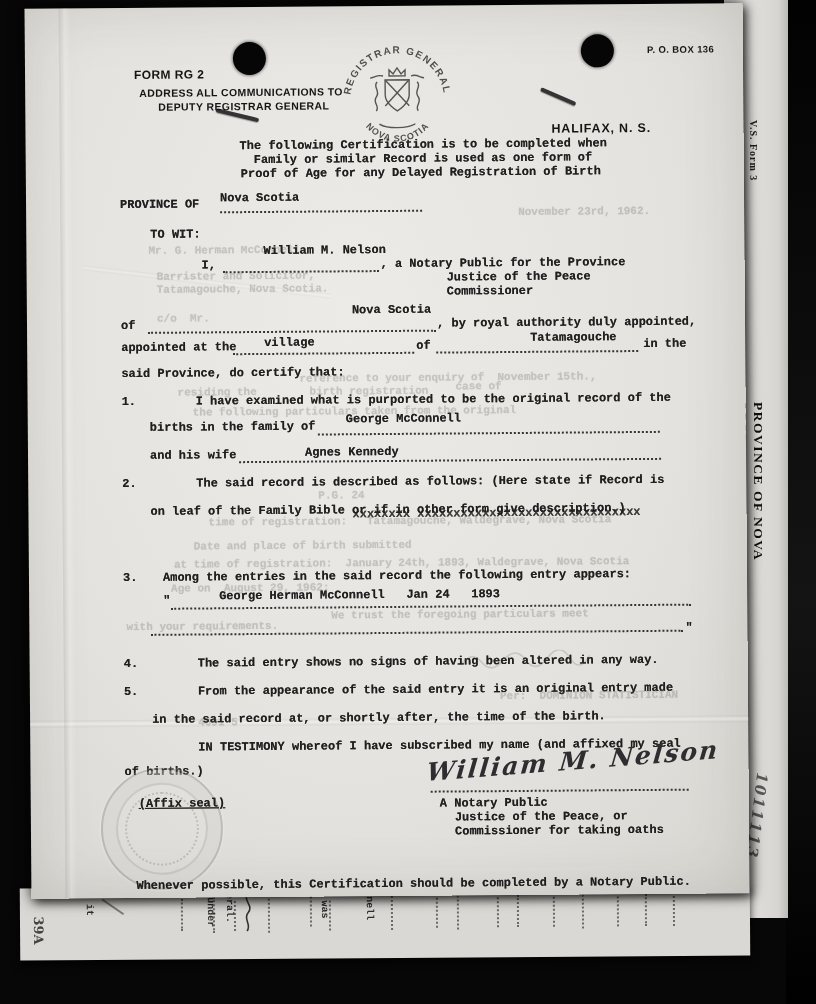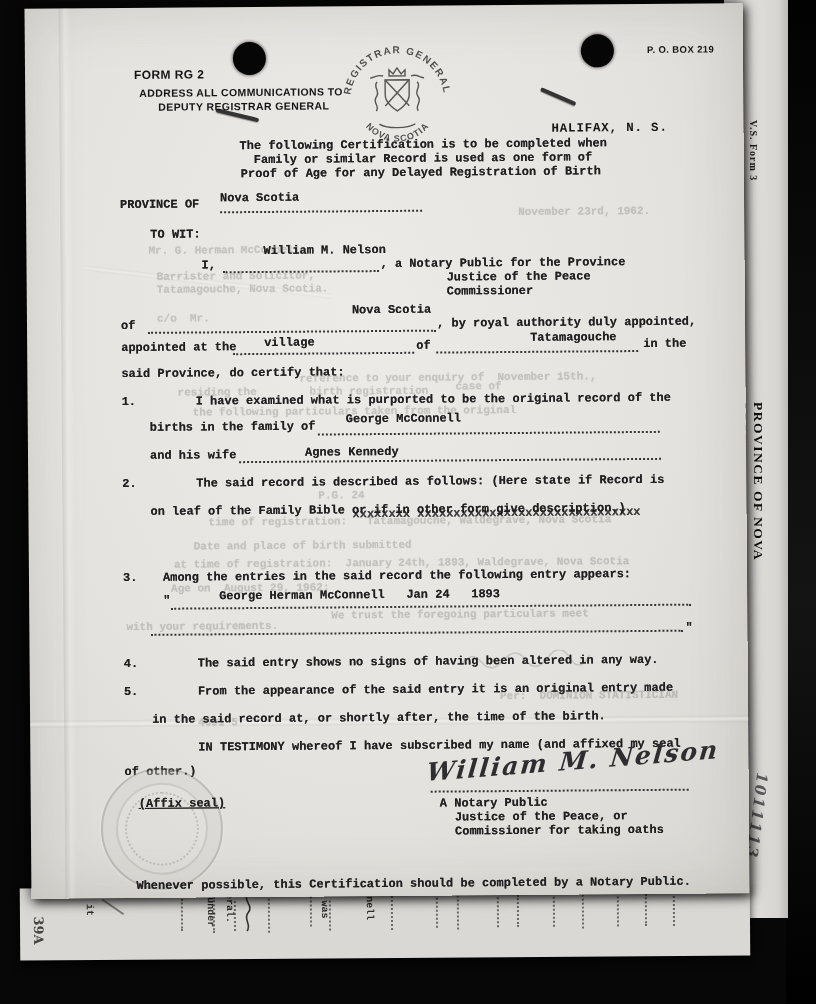--- a/index.html
+++ b/index.html
@@ -85,22 +85,22 @@
     <div class="crease" style="left:55px;top:272px;width:250px;height:5px;background:linear-gradient(rgba(0,0,0,.04),rgba(255,255,255,.25),rgba(0,0,0,.03));transform:rotate(7deg);"></div>
 
     <div class="hole" style="left:208px;top:35px;"></div>
     <div class="hole" style="left:556px;top:30px;"></div>
     <div class="staple" style="left:190px;top:106px;width:44px;transform:rotate(14deg);"></div>
     <div class="staple" style="left:514px;top:90px;width:38px;transform:rotate(24deg);"></div>
 
     <div class="p" style="left:109px;top:60px;font-size:12px;">FORM RG 2</div>
     <div class="p" style="left:114px;top:79px;font-size:10.5px;">ADDRESS ALL COMMUNICATIONS TO</div>
     <div class="p" style="left:133px;top:93px;font-size:10.5px;">DEPUTY REGISTRAR GENERAL</div>
-    <div class="p" style="left:622px;top:40px;font-size:9.5px;">P. O. BOX 219</div>
-    <div class="p" style="left:526px;top:117px;font-size:12.5px;letter-spacing:.8px;font-family:Liberation Mono, monospace;">HALIFAX, N. S.</div>
+    <div class="p" style="left:622px;top:40px;font-size:9.5px;">P. O. BOX 136</div>
+    <div class="p" style="left:526px;top:117px;font-size:12.5px;letter-spacing:.8px;">HALIFAX, N. S.</div>
 
     <svg class="abs" style="left:310px;top:24px;opacity:.85;" width="124" height="124" viewBox="0 0 124 124">
       <defs>
         <path id="arcTop" d="M 16,80 A 47,47 0 1 1 108,80"></path>
         <path id="arcBot" d="M 24,86 A 41,41 0 0 0 100,86"></path>
       </defs>
       <text font-family="Liberation Sans, sans-serif" font-size="10" font-weight="700" fill="#353535" letter-spacing="1.5">
         <textPath href="#arcTop" startOffset="50%" text-anchor="middle">REGISTRAR GENERAL</textPath>
       </text>
       <text font-family="Liberation Sans, sans-serif" font-size="9" font-weight="700" fill="#353535" letter-spacing="1">
@@ -197,21 +197,21 @@
     <div class="t" style="left:168px;top:677px;">From the appearance of the said entry it is an original entry made</div>
     <div class="t" style="left:122px;top:705px;">in the said record at, or shortly after, the time of the birth.</div>
 
     <svg class="abs" style="left:430px;top:645px;opacity:.18;" width="150" height="20">
       <path d="M2,14 q10,-14 20,-2 t22,-2 t22,0 t22,-2 t22,0 t20,-2" stroke="#44443f" stroke-width="1.6" fill="none"></path>
     </svg>
     <div class="g" style="left:470px;top:685px;">Per:  DOMINION STATISTICIAN</div>
     <div class="g" style="left:168px;top:709px;">4691-5</div>
 
     <div class="t" style="left:168px;top:733px;">IN TESTIMONY whereof I have subscribed my name (and affixed my seal</div>
-    <div class="t" style="left:94px;top:757px;">of other.)</div>
+    <div class="t" style="left:94px;top:757px;">of births.)</div>
 
     <div class="sig" style="left:396px;top:742px;">William M. Nelson</div>
     <div class="dots" style="left:400px;top:782px;width:258px;border-bottom-width:2.5px;"></div>
     <div class="t" style="left:409px;top:791px;">A Notary Public</div>
     <div class="t" style="left:424px;top:805px;">Justice of the Peace, or</div>
     <div class="t" style="left:424px;top:819px;">Commissioner for taking oaths</div>
 
     <div class="emboss-ring" style="left:70px;top:760px;width:118px;height:118px;border:2px solid rgba(110,105,96,.30);box-shadow:inset 0 0 0 13px rgba(255,255,255,.30),inset 0 0 0 15px rgba(110,105,96,.18),0 0 3px rgba(255,255,255,.5);">
       <div class="emboss-ring" style="left:22px;top:22px;width:70px;height:70px;border:2px dotted rgba(110,105,96,.28);"></div>
     </div>

